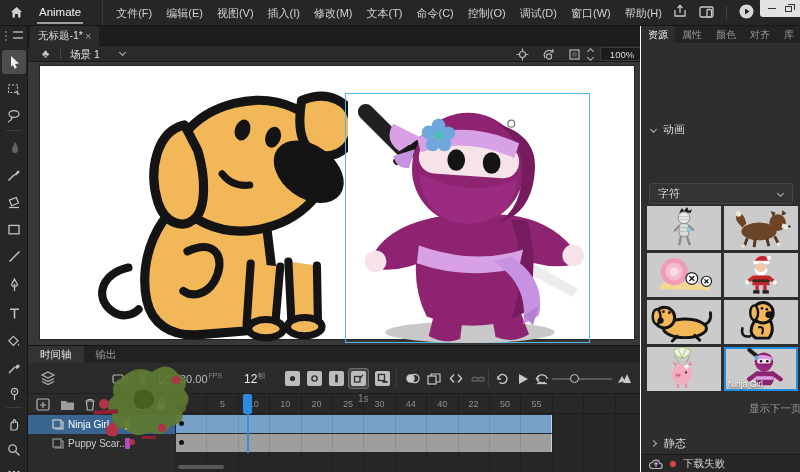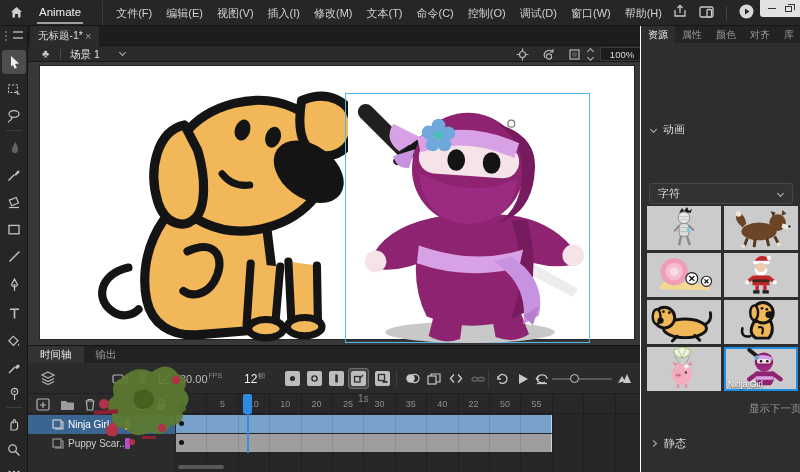--- a/index.html
+++ b/index.html
@@ -537,21 +537,21 @@
     </div>
 
     <div class="ruler">
 
     <span class="ruler-num" style="--i: 0;">5</span>
         <span class="ruler-num" style="--i: 1;">10</span>
         <span class="ruler-num" style="--i: 2;">10</span>
         <span class="ruler-num" style="--i: 3;">20</span>
         <span class="ruler-num" style="--i: 4;">25</span>
         <span class="ruler-num" style="--i: 5;">30</span>
-        <span class="ruler-num" style="--i: 6;">35</span>
+        <span class="ruler-num" style="--i: 6;">44</span>
         <span class="ruler-num" style="--i: 7;">40</span>
         <span class="ruler-num" style="--i: 8;">22</span>
         <span class="ruler-num" style="--i: 9;">50</span>
         <span class="ruler-num" style="--i: 10;">55</span>
       </div>
     <span class="time-marker">1s</span>
 
     <div class="frames-bg"></div>
 
     <div class="lrow sel" style="top:69px;">
@@ -736,15 +736,23 @@
       </div>
     </div>
 
     <span class="shownext">显示下一页</span>
 
     <div class="static-row">
       <span class="chev right"></span>
       <span>静态</span>
     </div>
 
+    <div class="statusbar">
+      <svg width="14" height="12" viewBox="0 0 14 12">
+          <path d="M3.5,10.5 a3,3 0 0 1 -.3,-6 a4,4 0 0 1 7.6,.8 a2.6,2.6 0 0 1 -.4,5.2 z" fill="none" stroke="#b5b5b5" stroke-width="1.2"></path>
+          <path d="M7,4.5 V9 M5.2,6.3 L7,4.5 L8.8,6.3" stroke="#b5b5b5" stroke-width="1.2" fill="none"></path>
+        </svg>
+      <span class="reddot"></span>
+      <span class="st">下载失败</span>
+    </div>
   </aside>
 
 </div>
 
 </body></html>

